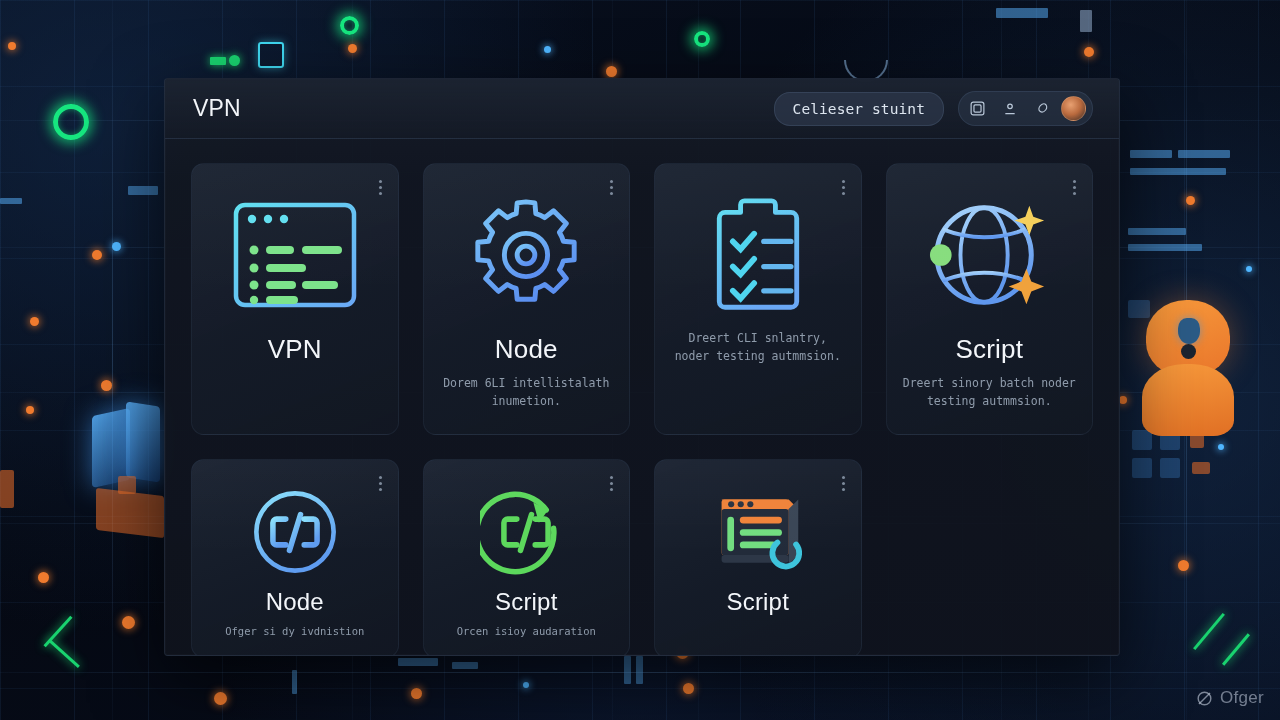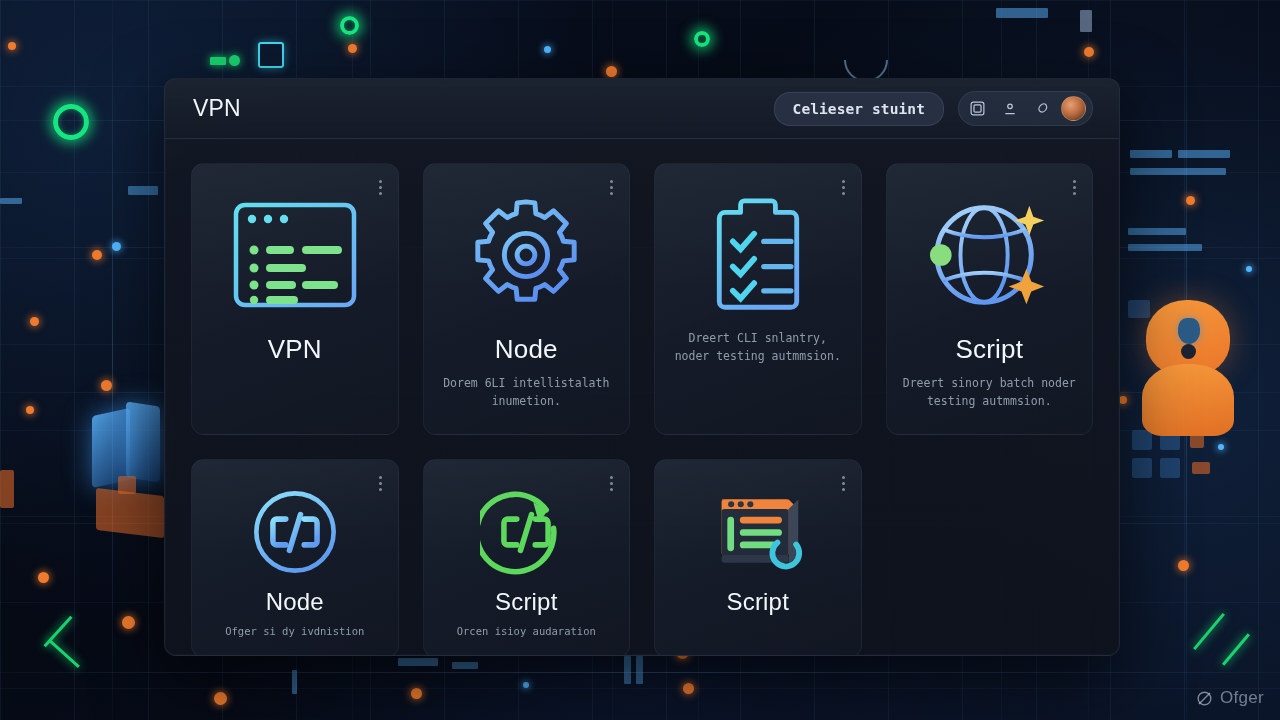--- a/index.html
+++ b/index.html
@@ -65,34 +65,34 @@
     display: flex; align-items: center; gap: 6px;
     color: rgba(200,210,225,.55); font-size: 17px; letter-spacing: .3px;
   }
 
   
   #panel {
     position: absolute; left: 164px; top: 78px;
     width: 956px; height: 578px;
     background: linear-gradient(180deg, rgba(22,28,40,.965) 0%, rgba(17,22,33,.965) 18%, rgba(15,19,29,.965) 100%);
     border: 1px solid rgba(120,160,210,.13);
-    border-radius: 12px;
+    border-radius: 4px;
     box-shadow: 0 24px 70px rgba(0,0,0,.62), 0 0 0 1px rgba(255,255,255,.02) inset;
     overflow: hidden;
     display: flex; flex-direction: column;
   }
   #titlebar {
     height: 60px; flex: 0 0 60px;
     display: flex; align-items: center; justify-content: space-between;
     padding: 0 26px 0 28px;
     background: linear-gradient(180deg, rgba(28,36,50,.85), rgba(20,26,38,.6));
     border-bottom: 1px solid rgba(120,160,210,.10);
   }
   #win-title { font-size: 23px; color: #f2f5f9; letter-spacing: .2px; }
-  .tb-right { display: flex; align-items: center; gap: 14px; font-weight: bold; }
+  .tb-right { display: flex; align-items: center; gap: 14px; }
   #cta {
     background: rgba(48,60,80,.62);
     border: 1px solid rgba(140,175,220,.14);
     color: #dde5ef; font-size: 14.5px;
     padding: 8px 18px; border-radius: 16px;
     white-space: nowrap; font-family: "DejaVu Sans Mono", monospace;
     letter-spacing: .1px;
   }
   #icon-cluster {
     display: flex; align-items: center; gap: 7px;

